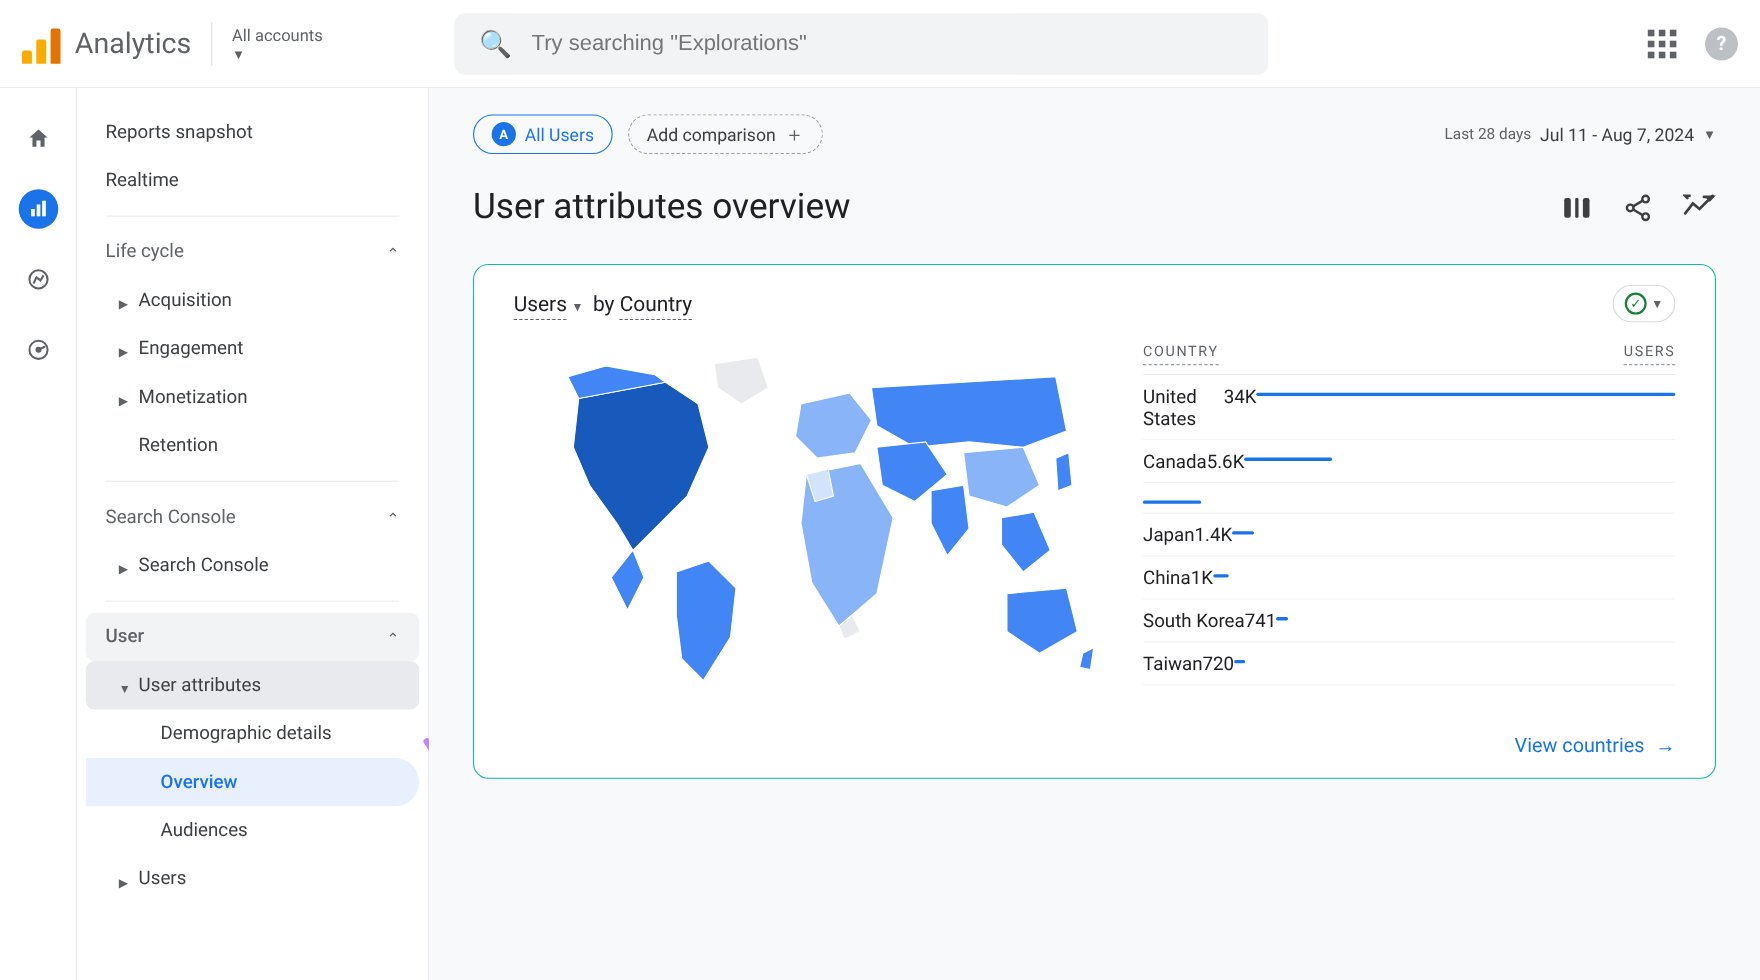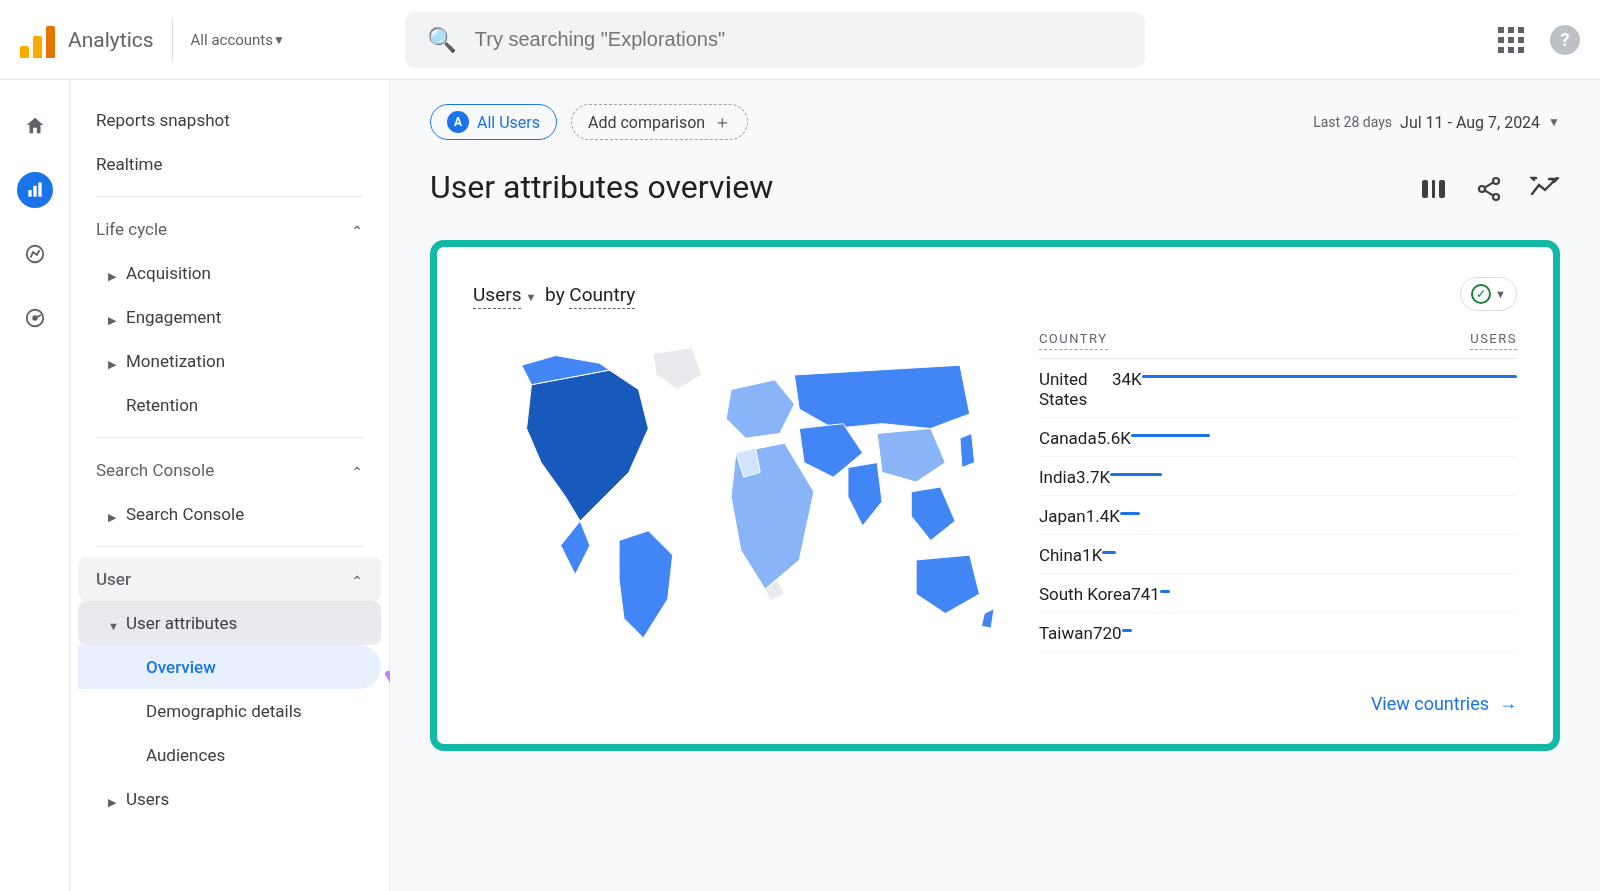--- a/index.html
+++ b/index.html
@@ -6,23 +6,23 @@
 body { font-family: "Google Sans", Roboto, Arial, sans-serif; background: #fff; color: #202124; width: 1600px; height: 891px; overflow: hidden; }
 
 
 .topbar { display: flex; align-items: center; height: 80px; padding: 0 20px; border-bottom: 1px solid #e8eaed; }
 .logo-block { display: flex; align-items: center; gap: 12px; }
 .ga-logo { width: 36px; height: 36px; display: flex; align-items: flex-end; gap: 4px; }
 .ga-logo .bar { width: 9px; border-radius: 2px 2px 0 0; }
 .ga-logo .b1 { height: 12px; background: #f9ab00; }
 .ga-logo .b2 { height: 22px; background: #f9ab00; }
 .ga-logo .b3 { height: 32px; background: #e37400; }
-.product-name { font-size: 21px; color: #5f6368; font-weight: 400; }
+.product-name { font-size: 26px; color: #5f6368; font-weight: 400; }
 .vrule { width: 1px; height: 40px; background: #dadce0; margin: 0 18px; }
-.account-sel { display: flex; flex-direction: row; font-size: 15px; color: #5f6368; cursor: pointer; }
+.account-sel { display: flex; flex-direction: column; font-size: 15px; color: #5f6368; cursor: pointer; }
 .account-sel .caret { font-size: 12px; margin-top: 2px; }
 .searchbar { flex: 0 0 740px; margin-left: 120px; display: flex; align-items: center; height: 56px; background: #f1f3f4; border-radius: 10px; padding: 0 22px; gap: 18px; color: #5f6368; }
 .search-icon { font-size: 24px; }
 .search-input { border: none; background: transparent; outline: none; font-size: 20px; flex: 1; color: #3c4043; }
 .top-actions { margin-left: auto; display: flex; align-items: center; gap: 26px; color: #5f6368; }
 .apps-icon { display: grid; grid-template-columns: repeat(3, 6px); grid-template-rows: repeat(3, 6px); gap: 4px; }
 .apps-icon span { width: 6px; height: 6px; background: #5f6368; }
 .help-icon { width: 30px; height: 30px; border-radius: 50%; background: #bdc1c6; color: #fff; display: flex; align-items: center; justify-content: center; font-weight: 700; font-size: 18px; }
 
 
@@ -54,21 +54,21 @@
 .chip.dashed .plus { font-size: 18px; color: #5f6368; }
 .date-picker { margin-left: auto; display: flex; align-items: center; gap: 8px; font-size: 16px; color: #3c4043; cursor: pointer; }
 .date-picker .label { color: #5f6368; font-size: 14px; }
 
 .heading-row { display: flex; align-items: flex-end; margin: 28px 0 34px; }
 .page-title { font-size: 32px; font-weight: 400; color: #202124; }
 .title-icons { margin-left: auto; display: flex; gap: 28px; color: #3c4043; }
 .title-icons .ticon { cursor: pointer; }
 
 
-.card { background: #fff; border: 7px solid #14b8a6; border-radius: 14px; padding: 30px 36px; }
+.card { background: #fff; border: 1px solid #14b8a6; border-radius: 14px; padding: 18px 36px; }
 .card-head { display: flex; align-items: center; margin-bottom: 20px; }
 .card-head .metric { font-size: 19px; color: #202124; }
 .card-head .metric .dotted { border-bottom: 1.5px dashed #5f6368; padding-bottom: 2px; }
 .card-head .dd { font-size: 11px; color: #5f6368; margin: 0 4px; }
 .status-pill { margin-left: auto; display: flex; align-items: center; gap: 4px; height: 34px; border: 1px solid #dadce0; border-radius: 20px; padding: 0 10px; cursor: pointer; }
 .status-pill .check { width: 20px; height: 20px; border: 2px solid #188038; border-radius: 50%; color: #188038; display: flex; align-items: center; justify-content: center; font-size: 12px; }
 
 .card-body { display: flex; gap: 40px; }
 .map-wrap { flex: 1.1; display: flex; align-items: center; justify-content: center; }
 .map-wrap svg { width: 100%; max-width: 540px; }
@@ -196,25 +196,25 @@
 
   <div class="side-item header selected-group">
     <span class="label">User</span>
     <span class="expand">⌃</span>
   </div>
   <div class="side-item indent1 expanded-group">
     <span class="chev">▼</span>
     <span class="label">User attributes</span>
   </div>
   <div id="ua-children">
+      <div class="side-item indent3">
+        <span class="label">Demographic details</span>
+      </div>
       <div class="side-item indent3 active">
         <span class="label">Overview</span>
-      </div>
-      <div class="side-item indent3">
-        <span class="label">Demographic details</span>
       </div>
       <div class="side-item indent3">
         <span class="label">Audiences</span>
       </div>
     </div>
   <div class="side-item indent1">
     <span class="chev">▶</span>
     <span class="label">Users</span>
   </div>
 </div>
@@ -332,24 +332,20 @@
               <div class="bar" style="width:100%"></div>
             </div>
             <div class="tbl-row">
               <div class="line1">
                 <span>Canada</span>
                 <span>5.6K</span>
               </div>
               <div class="bar" style="width:16.470588235294116%"></div>
             </div>
             <div class="tbl-row">
-              <div class="line1">
-                <span>India</span>
-                <span>3.7K</span>
-              </div>
               <div class="bar" style="width:10.882352941176471%"></div>
             </div>
             <div class="tbl-row">
               <div class="line1">
                 <span>Japan</span>
                 <span>1.4K</span>
               </div>
               <div class="bar" style="width:4.117647058823529%"></div>
             </div>
             <div class="tbl-row">

